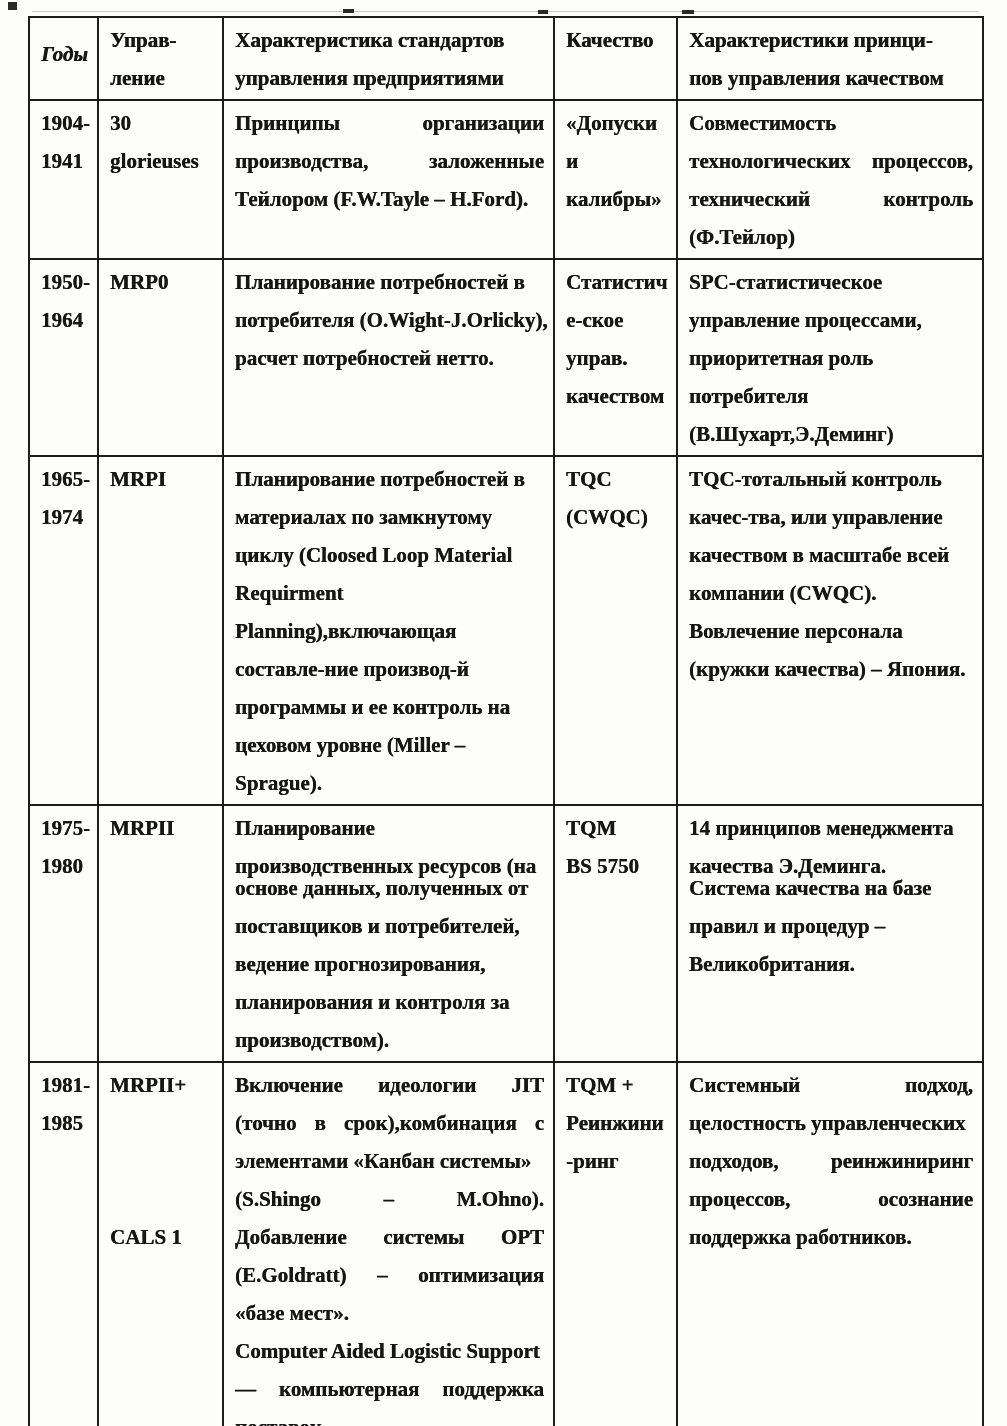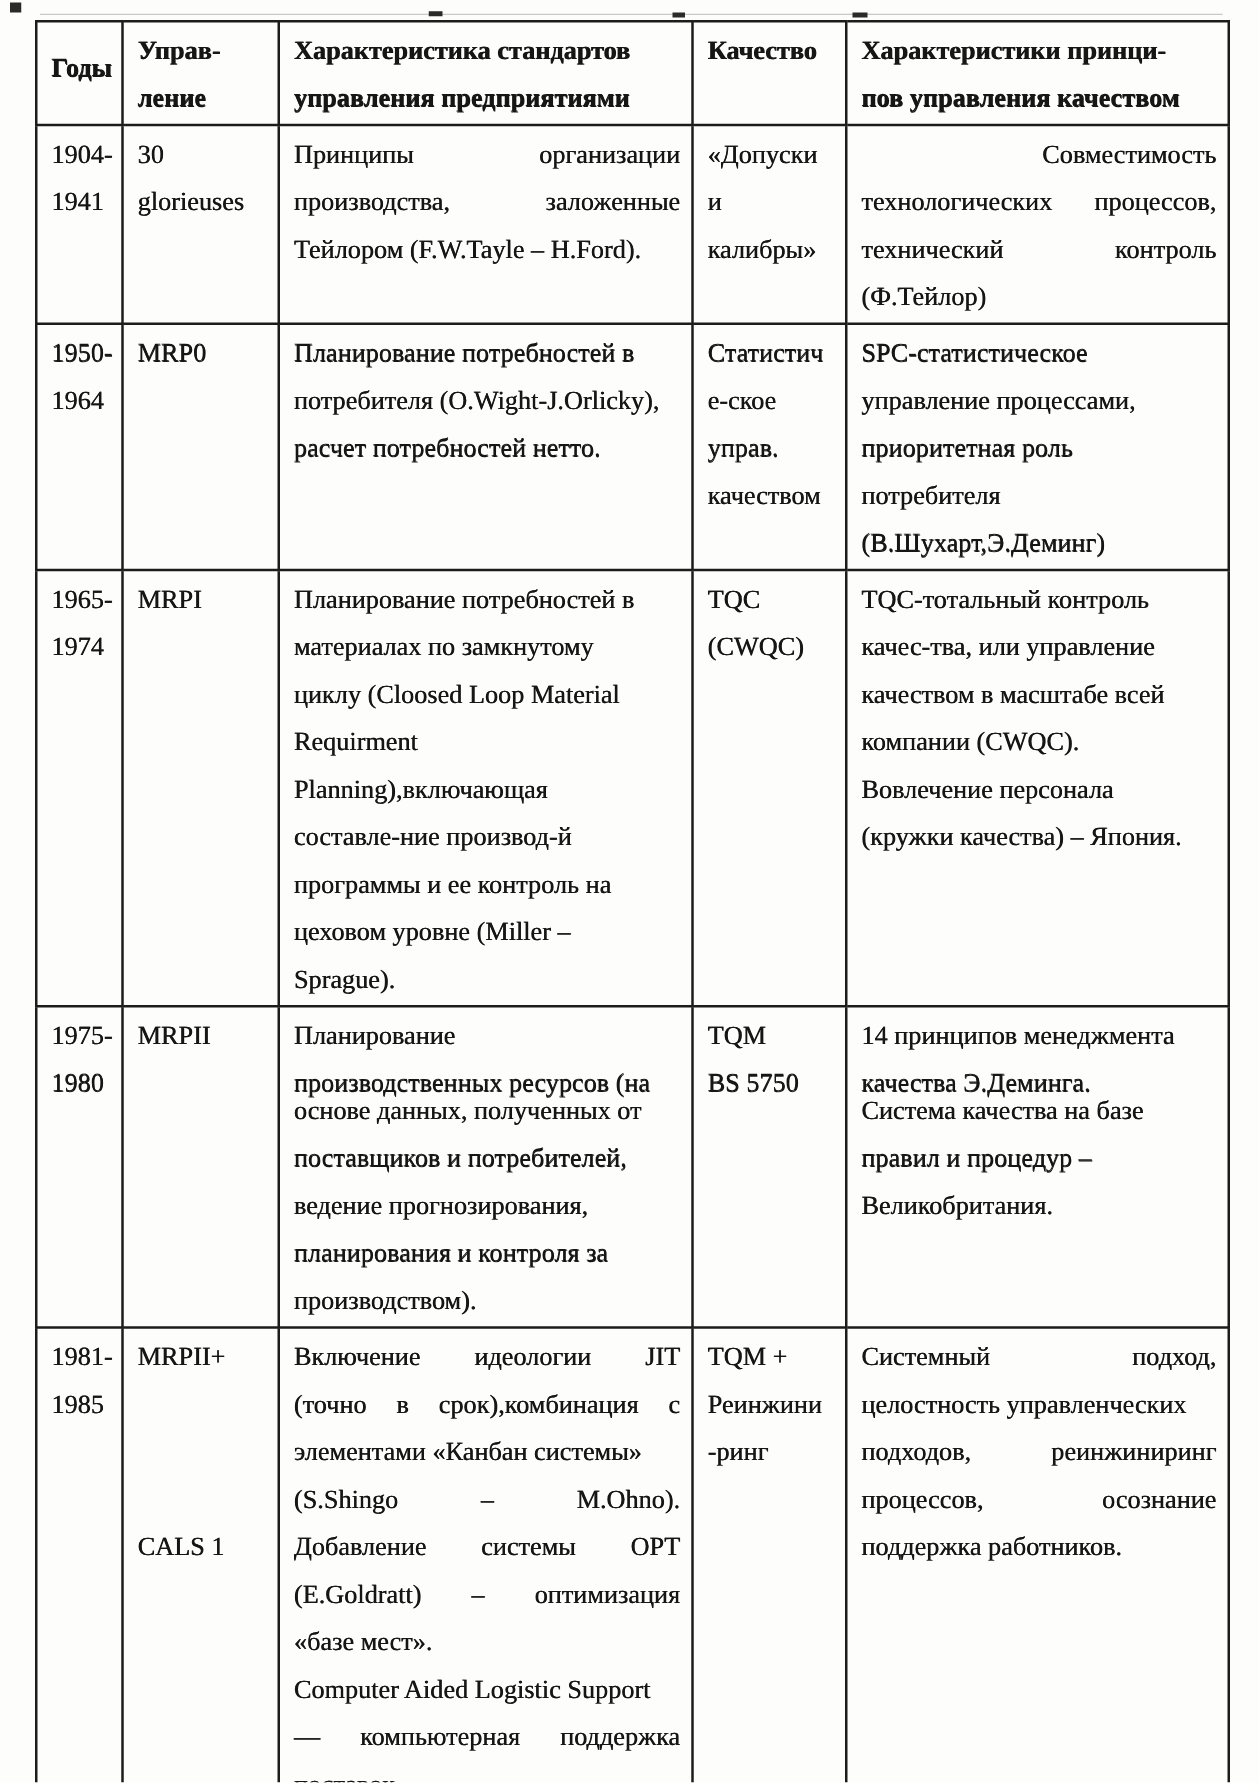--- a/index.html
+++ b/index.html
@@ -15,34 +15,34 @@
   table.doc{
     position:absolute;left:28px;top:16px;
     width:954px;height:1392px;
     border-collapse:collapse;table-layout:fixed;
   }
   .doc td,.doc th{
     border:2px solid #1c1c1c;
     vertical-align:top;
     padding:5px 9px 0 11px;
     font-size:21px;
-    font-weight:normal;
+    font-weight:bold;
     text-align:left;
     overflow:hidden;
   }
   .doc tr:last-child td{border-bottom:none;}
   .doc tr.h1 th{font-weight:bold;}
   th.vmid{vertical-align:middle;padding-bottom:10px;}
-  th.vmid .ln{}
+  th.vmid .ln{font-style:italic;}
   .ln{
     height:38px;line-height:34px;
     white-space:nowrap;
   }
   .ln.j{white-space:normal;text-align:justify;text-align-last:justify;}
-  .ln.c{text-align:right;white-space:normal;}
+  .ln.c{text-align:left;white-space:normal;}
   .ln.pull{margin-top:-16px;}
   tr.r2{height:156px;}
   tr.r3{height:188px;margin-top:38px;}
   tr.r4{height:346px;margin-left:48px;}
   tr.r5{height:253px;}
   td .ln, th .ln{text-shadow:0.35px 0.25px 0 currentColor;}
   .h1 .ln{text-shadow:0.5px 0.3px 0 currentColor;}
   
   .artifact{position:absolute;background:#2a2a2a;}
   .echo-line{position:absolute;background:#c9c9c9;height:1px;}

